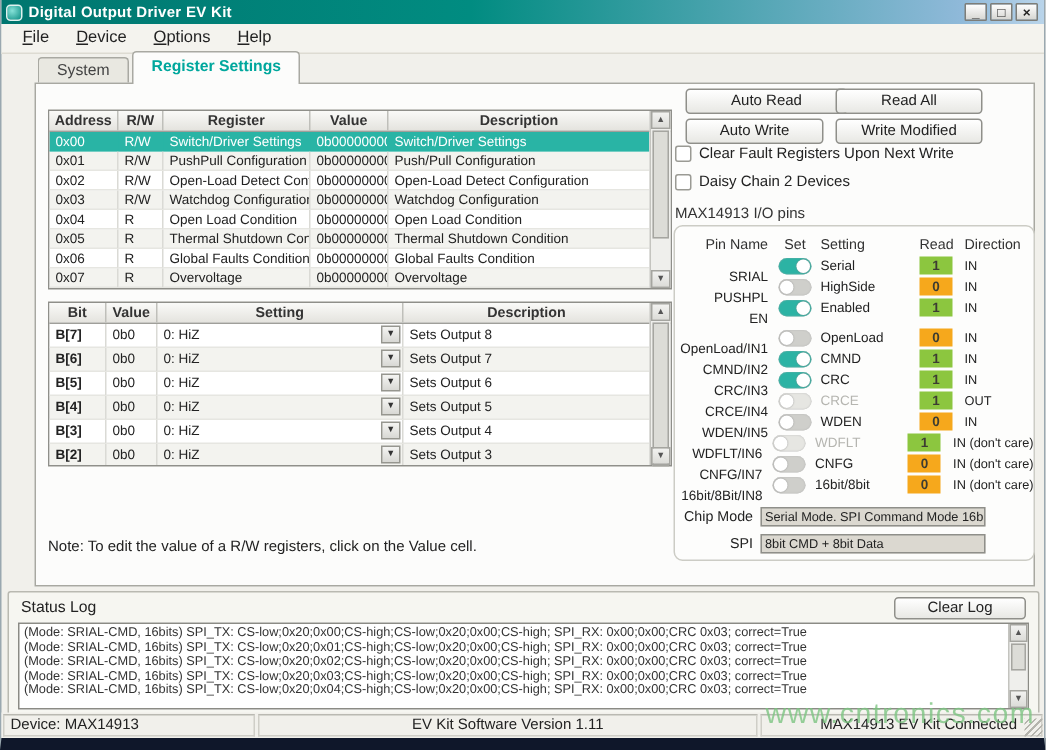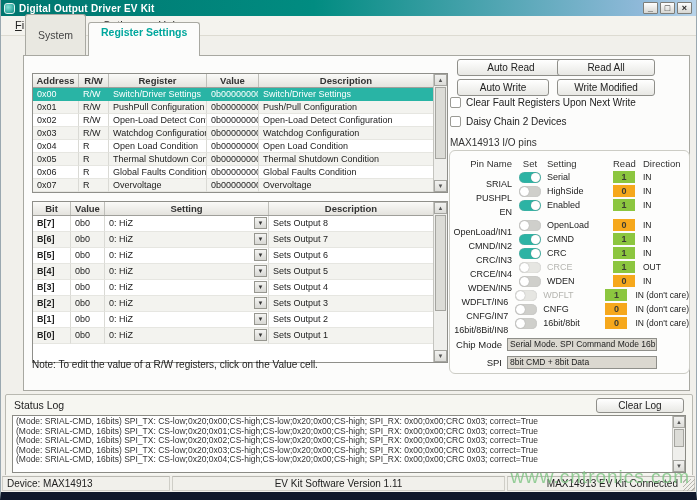--- a/index.html
+++ b/index.html
@@ -23,21 +23,21 @@
 
   
   .menubar { position:absolute; top:16px; left:0; right:0; height:19px; background:#f4f3ee;
     border-bottom:1px solid #dddbd2; display:flex; align-items:center; padding-left:6px; }
   .menu-item { font-size:11px; color:#222; padding:1px 10px 2px 8px; }
   .menu-item::first-letter { text-decoration:underline; }
 
   
   .tabstrip { position:absolute; top:37px; left:24px; height:19px; display:flex; align-items:flex-end; }
   .tab { font-size:10.5px; color:#444; background:#e9e8e1; border:1px solid #a9a9a2; border-bottom:none;
-    border-radius:3px 3px 0 0; padding:14px 12px; height:13px; margin-right:2px; position:relative; z-index:1; }
+    border-radius:3px 3px 0 0; padding:2px 12px; height:13px; margin-right:2px; position:relative; z-index:1; }
   .tab.active { background:#fcfcfb; color:#00a79d; font-weight:bold; height:16px; padding-top:3px; z-index:3; }
 
   .tabpage { position:absolute; left:22px; top:55px; width:667px; height:336px; background:#fcfcfb;
     border:1px solid #a8a8a1; box-sizing:border-box; z-index:2; }
 
   
   .gtable { position:absolute; border:1px solid #8f8f8a; background:#fff; box-sizing:border-box;margin-top:11px; }
   .thead { display:flex; height:14px; background:linear-gradient(#fafaf8,#e4e3de); border-bottom:1px solid #9f9f9a;
     padding-right:14px; box-sizing:border-box; }
   .hcell { font-size:9.5px; font-weight:bold; color:#333; text-align:center; line-height:13px;
@@ -45,21 +45,21 @@
   .tbody { position:absolute; top:14px; left:0; right:14px; bottom:0; overflow:hidden; }
   .trow { display:flex; background:#fff; }
   .trow.alt { background:#f3f3ef; }
   .trow.selected { background:#29b4a5; }
   .trow.selected .tcell { color:#fff; border-color:#29b4a5; }
   .tcell { font-size:9px; padding-left:4px; border-right:1px solid #dadad5; border-bottom:1px solid #e6e6e1;
     box-sizing:border-box; overflow:hidden; white-space:nowrap; color:#222; }
   #reg-table { left:8px; top:6px; width:416px; height:120px; }
   #reg-table .trow, #reg-table .tcell { height:13px; line-height:12px; }
   .rc0{width:46px}.rc1{width:30px}.rc2{width:98px}.rc3{width:52px}.rc4{flex:1;border-right:none}
-  #bit-table { left:8px; top:134px; width:416px; height:162px; }
+  #bit-table { left:8px; top:134px; width:416px; height:110px; }
   #bit-table .trow, #bit-table .tcell { height:16px; line-height:15px; }
   .bc0{width:38px;font-weight:bold}.bc1{width:34px}.bc2{width:164px;position:relative}.bc3{flex:1;border-right:none}
   .dd-btn { position:absolute; right:1px; top:1px; width:13px; height:12px; background:linear-gradient(#f4f4f2,#d8d8d4);
     border:1px solid #96968f; box-sizing:border-box; text-align:center; color:#333; }
   .dd-btn::before { content:"▼"; font-size:6px; line-height:10px; display:block; }
 
   
   .vscroll { position:absolute; top:0; right:0; bottom:0; width:14px; background:#efefec; border-left:1px solid #c4c4bf; box-sizing:border-box; }
   .sb-btn { position:absolute; left:0; right:0; height:12px; background:linear-gradient(#f2f2f0,#dcdcd8);
     border:1px solid #a5a5a0; box-sizing:border-box; text-align:center; color:#555; }

